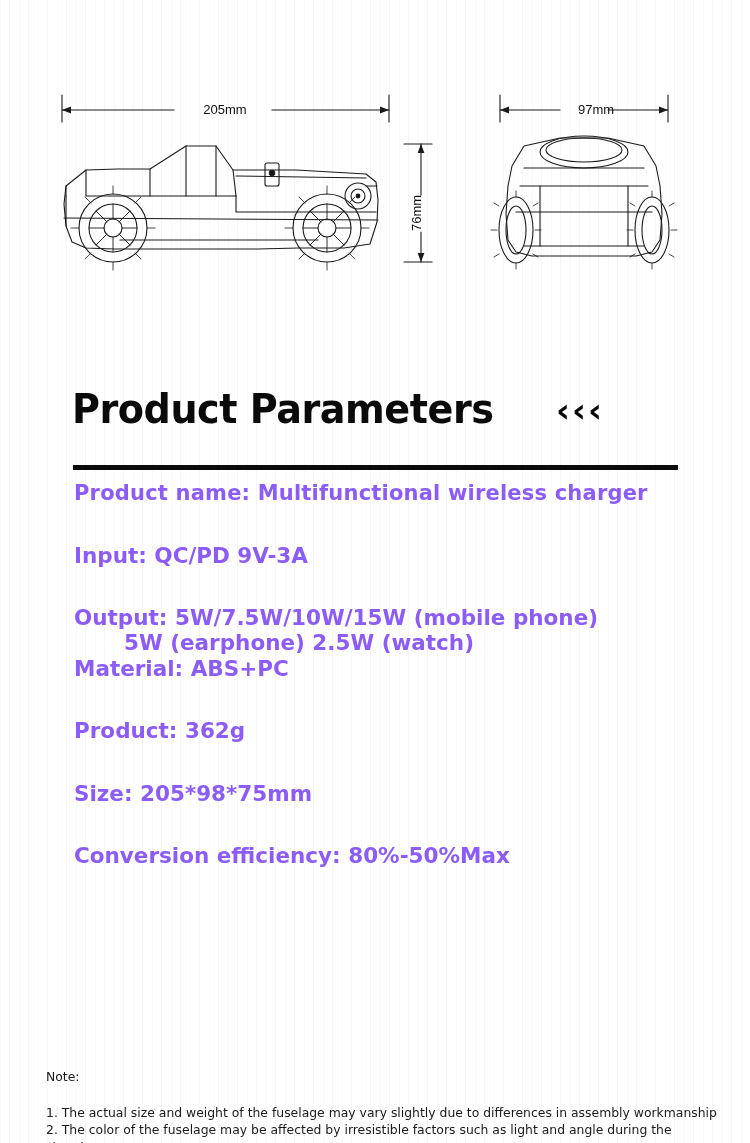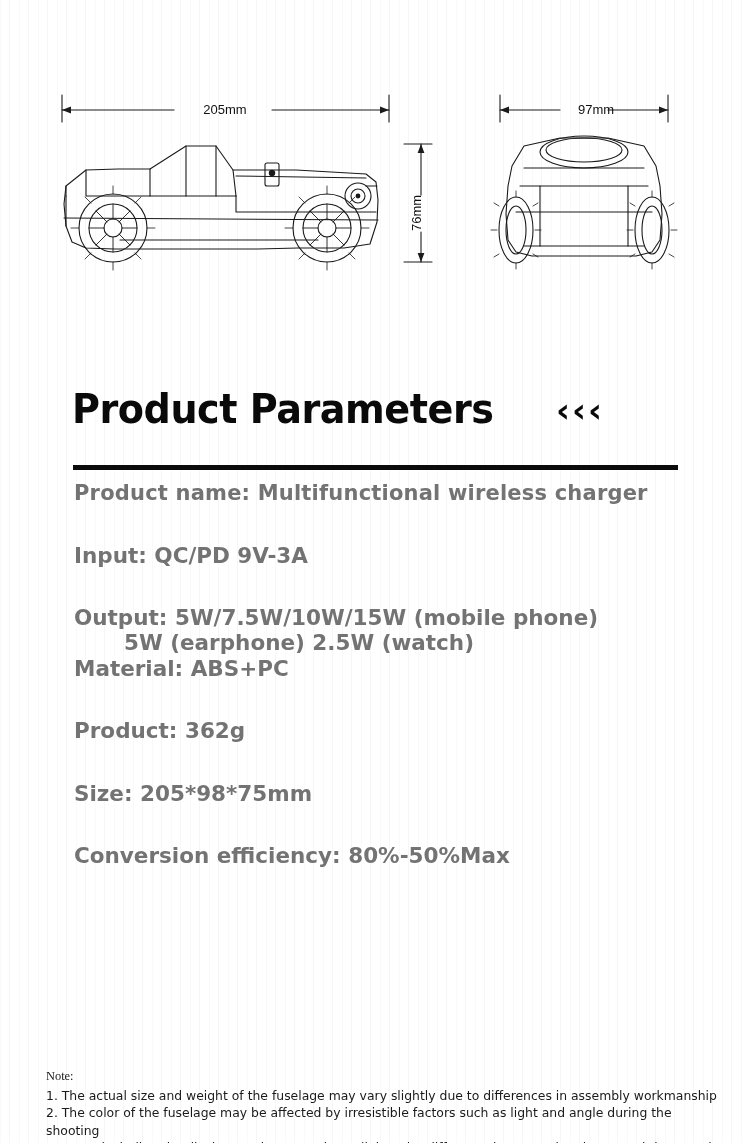--- a/index.html
+++ b/index.html
@@ -103,21 +103,21 @@
   .spec-list {
     position: absolute;
     left: 0;
     top: 92px;
     width: 750px;
   }
   .spec {
     font-family: "DejaVu Sans", sans-serif;
     font-weight: bold;
     font-size: 21.5px;
-    color: #737373;
+    color: #8b5cf6;
     padding-left: 74px;
     line-height: 1.18;
     white-space: nowrap;
   }
   .spec.s0 { margin-top: 4px; font-size: 21px; letter-spacing: 0.2px;}
   .spec.gap { margin-top: 37px; }
   .spec .sub {
     display: block;
     padding-left: 50px;
   }
@@ -126,21 +126,21 @@
   .note {
     position: absolute;
     left: 46px;
     top: 1068px;
     width: 672px;
     font-family: "DejaVu Sans", sans-serif;
     font-size: 12.4px;
     line-height: 1.42;
     color: #1a1a1a;
   }
-  .note .note-head { margin-bottom: 1px; font-family: Liberation Serif, serif; }
+  .note .note-head { margin-bottom: 18px; }
   .note p { margin: 0; }
 </style>
 </head>
 <body>
 
 <div class="bg-texture"></div>
 
 <div class="page">
 
   <div class="drawings">

